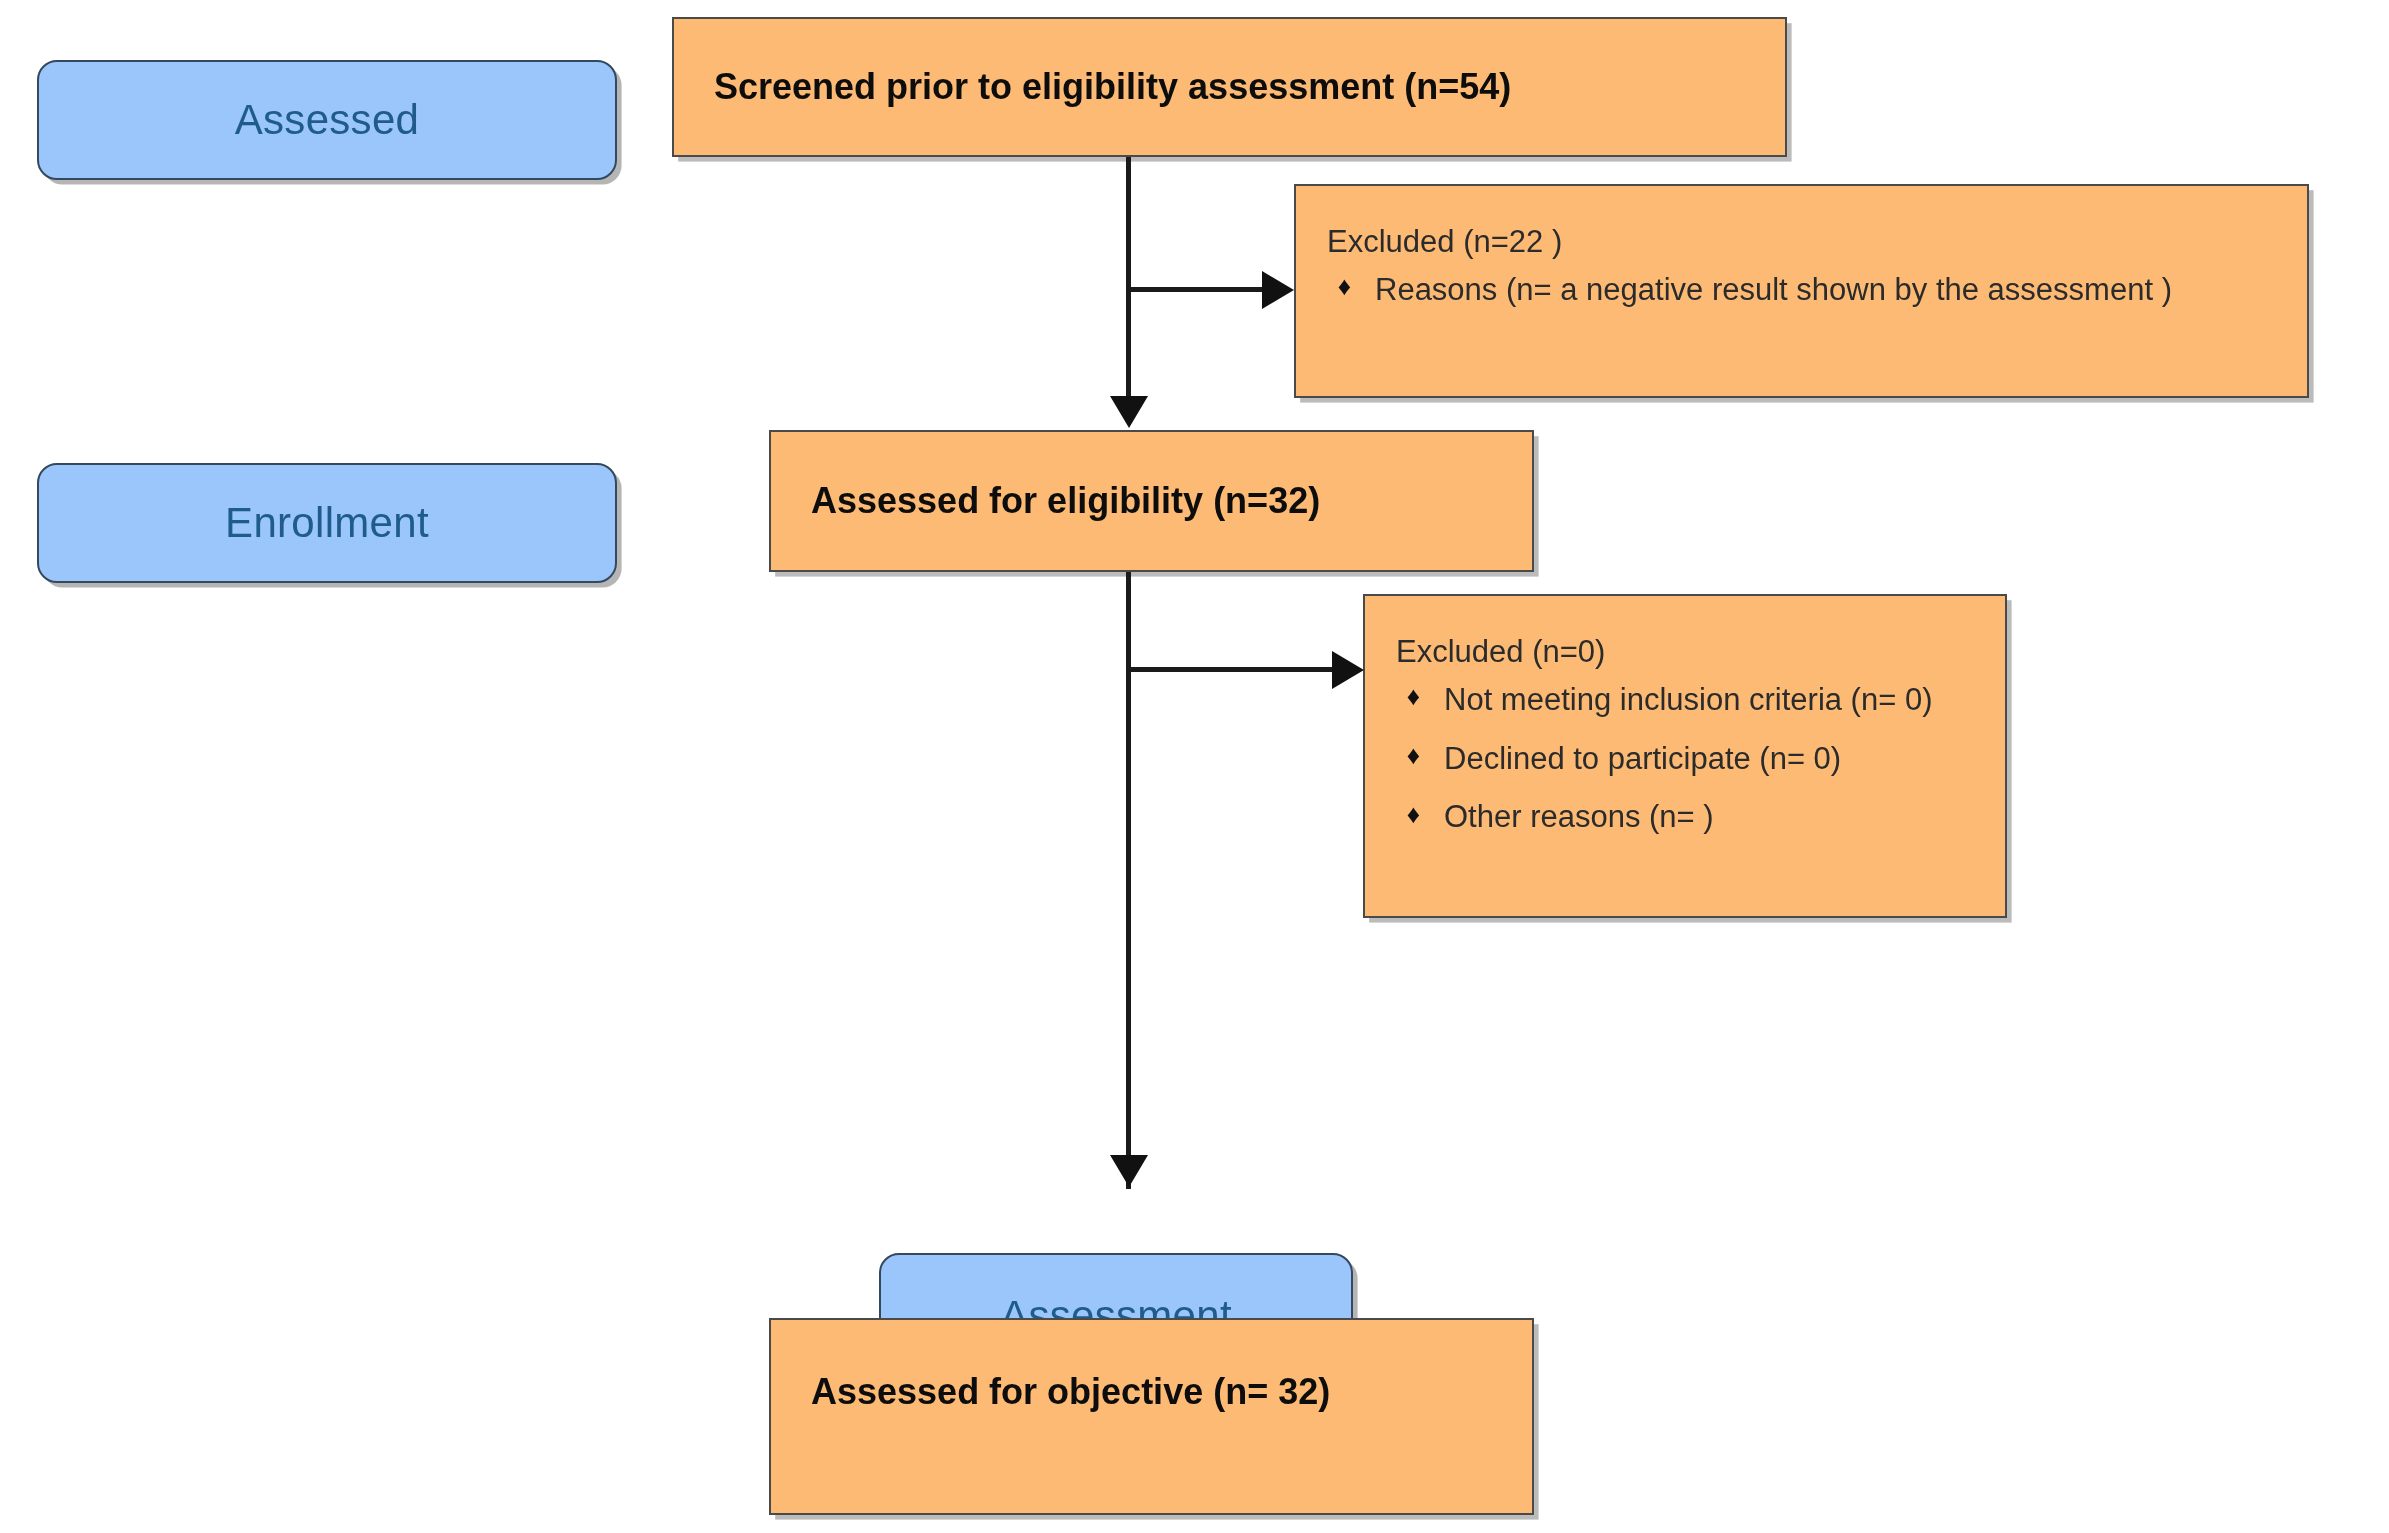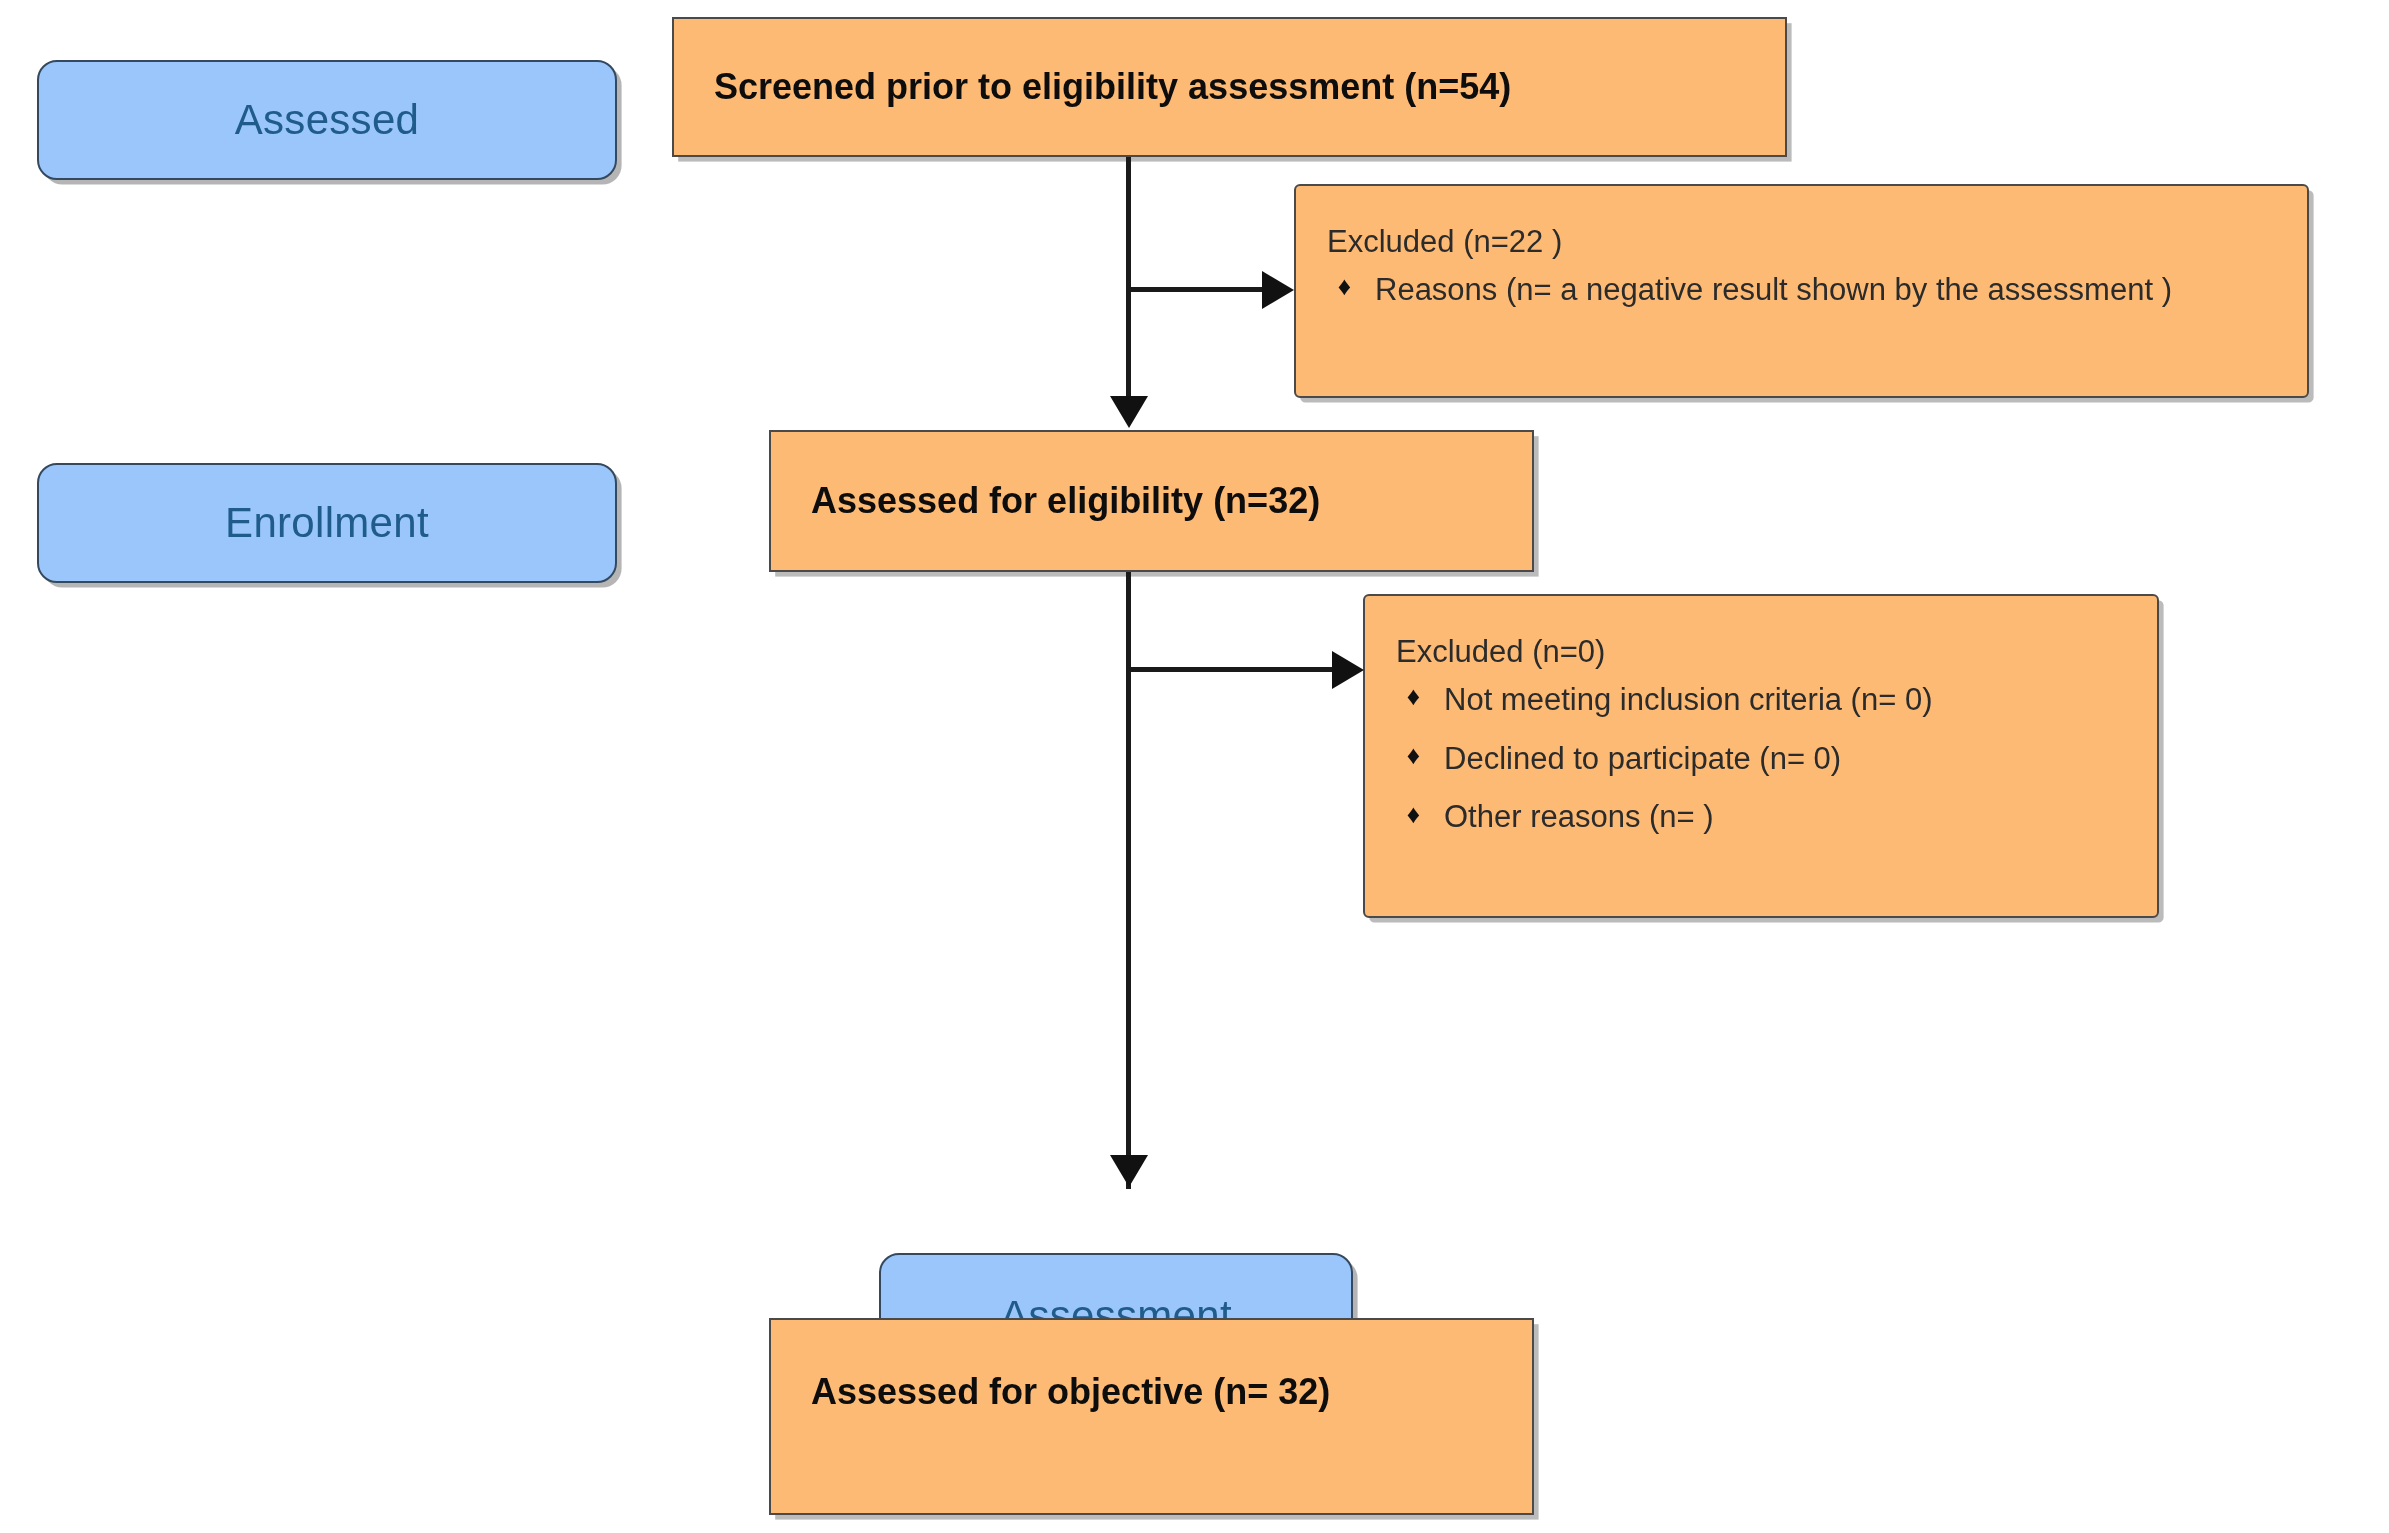--- a/index.html
+++ b/index.html
@@ -53,21 +53,20 @@
     line-height:1.15;
     padding:0 0 0 40px;
     white-space:nowrap;
   }
   .box.center-title{justify-content:flex-start;}
 
   
   .excluded{
     display:block;
     padding:37px 26px 0 31px;
-    border-radius:6px;
   }
   .exc-head{
     font-size:31px;
     color:#2b2b2b;
     line-height:1.2;
     margin:0 0 10.8px 0;
     white-space:nowrap;
   }
   .exc-list{
     list-style:none;
@@ -148,21 +147,21 @@
   <div class="arrow-right" style="left:1262px;top:271px;"></div>
 
   <div class="node pill" style="left:37px;top:463px;width:580px;height:120px;justify-content:center;">
     <span class="pill-label">Enrollment</span>
   </div>
 
   <div class="node box center-title" style="left:769px;top:430px;width:765px;height:142px;">
     <span class="box-title">Assessed for eligibility (n=32)</span>
   </div>
 
-  <div class="node box excluded" style="left:1363px;top:594px;width:796px;height:324px;">
+  <div class="node box excluded" style="left:1363px;top:594px;width:644px;height:324px;">
     <p class="exc-head">Excluded  (n=0)</p>
     <ul class="exc-list">
       <li>
         <span class="bullet">♦</span>
         <span>Not meeting inclusion criteria (n= 0)</span>
       </li>
       <li>
         <span class="bullet">♦</span>
         <span>Declined to participate (n= 0)</span>
       </li>

